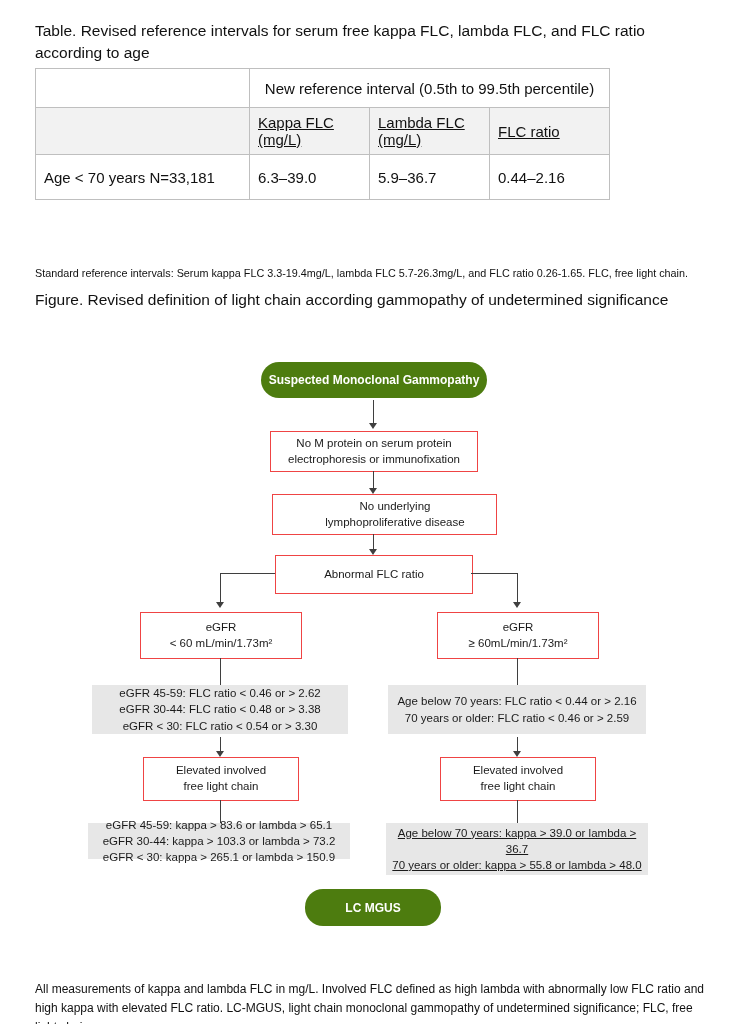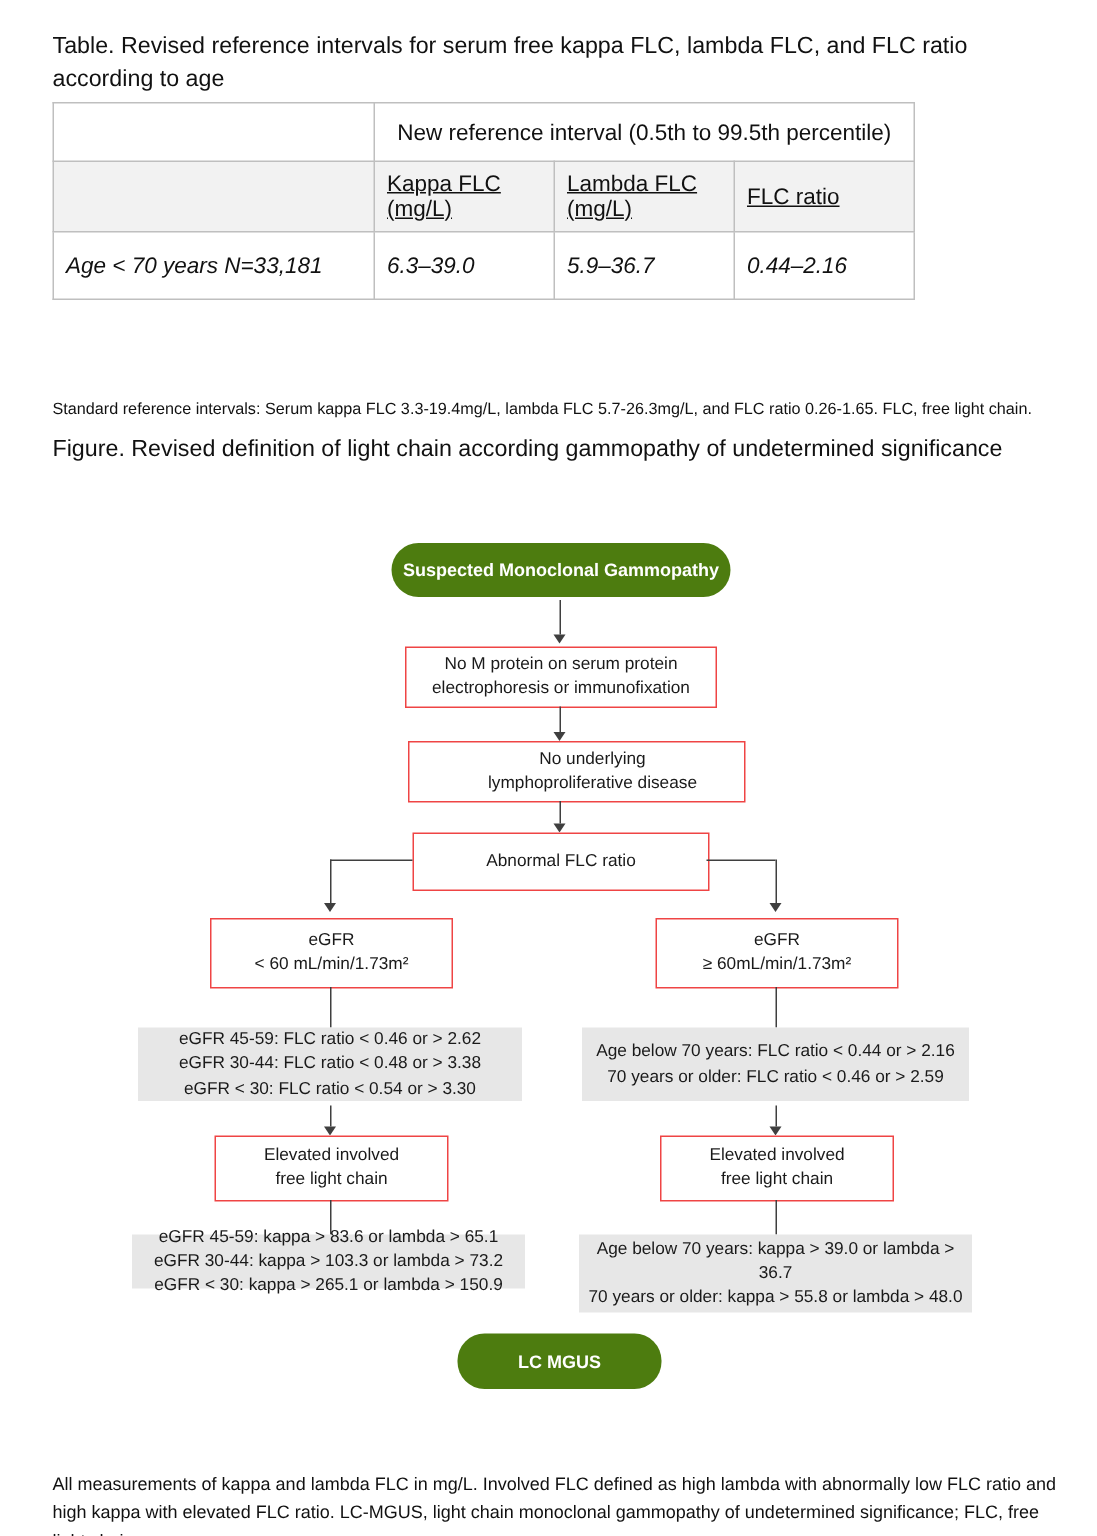--- a/index.html
+++ b/index.html
@@ -28,21 +28,21 @@
     vertical-align: middle;
     background: #ffffff;
   }
   .ref-table .c1 { width: 197px; }
   .ref-table .c2 { width: 138px; }
   .ref-table .c3 { width: 172px; }
   .ref-table .c4 { width: 156px; }
   .ref-table .span-head { text-align: center; height: 26px; }
   .ref-table tr.shaded td { background: #f2f2f2; text-decoration: underline; }
   .ref-table .hdr-row td { height: 30px; }
-  .ref-table .data-row td { height: 32px; vertical-align: middle; font-style: italic; }
+  .ref-table .data-row td { height: 32px; vertical-align: middle; }
   .ref-table .tall-row td { height: 62px; vertical-align: top; padding-top: 10px; }
   .prewrap { white-space: pre-line; }
   .table-footnote {
     left: 35px; top: 267px; width: 690px;
     font-size: 10.8px; color: #111;
   }
 
   
   .figure-title {
     left: 35px; top: 291px; width: 690px;
@@ -173,18 +173,18 @@
 free light chain</div>
 <div class="abs flow-box" style="left:440px; top:757px; width:154px; height:42px;">Elevated involved
 free light chain</div>
 
 <div class="vline" style="left:220px; top:800px; height:23px;"></div>
 <div class="vline" style="left:517px; top:800px; height:23px;"></div>
 
 <div class="gray-box" style="left:88px; top:823px; width:262px; height:36px;">eGFR 45-59: kappa &gt; 83.6 or lambda &gt; 65.1
 eGFR 30-44: kappa &gt; 103.3 or lambda &gt; 73.2
 eGFR &lt; 30: kappa &gt; 265.1 or lambda &gt; 150.9</div>
-<div class="gray-box" style="left:386px; top:823px; width:262px; height:52px;">Age below 70 years: kappa &gt; 39.0 or lambda &gt; 36.7
+<div class="gray-box" style="left:386px; top:823px; width:262px; height:52px;text-decoration:underline;">Age below 70 years: kappa &gt; 39.0 or lambda &gt; 36.7
 70 years or older: kappa &gt; 55.8 or lambda &gt; 48.0</div>
 
 <div class="abs flow-pill pill-end">LC MGUS</div>
 
 <div class="abs page-footnote">All measurements of kappa and lambda FLC in mg/L. Involved FLC defined as high lambda with abnormally low FLC ratio and high kappa with elevated FLC ratio. LC-MGUS, light chain monoclonal gammopathy of undetermined significance; FLC, free light chain.</div>
 
 </body></html>

